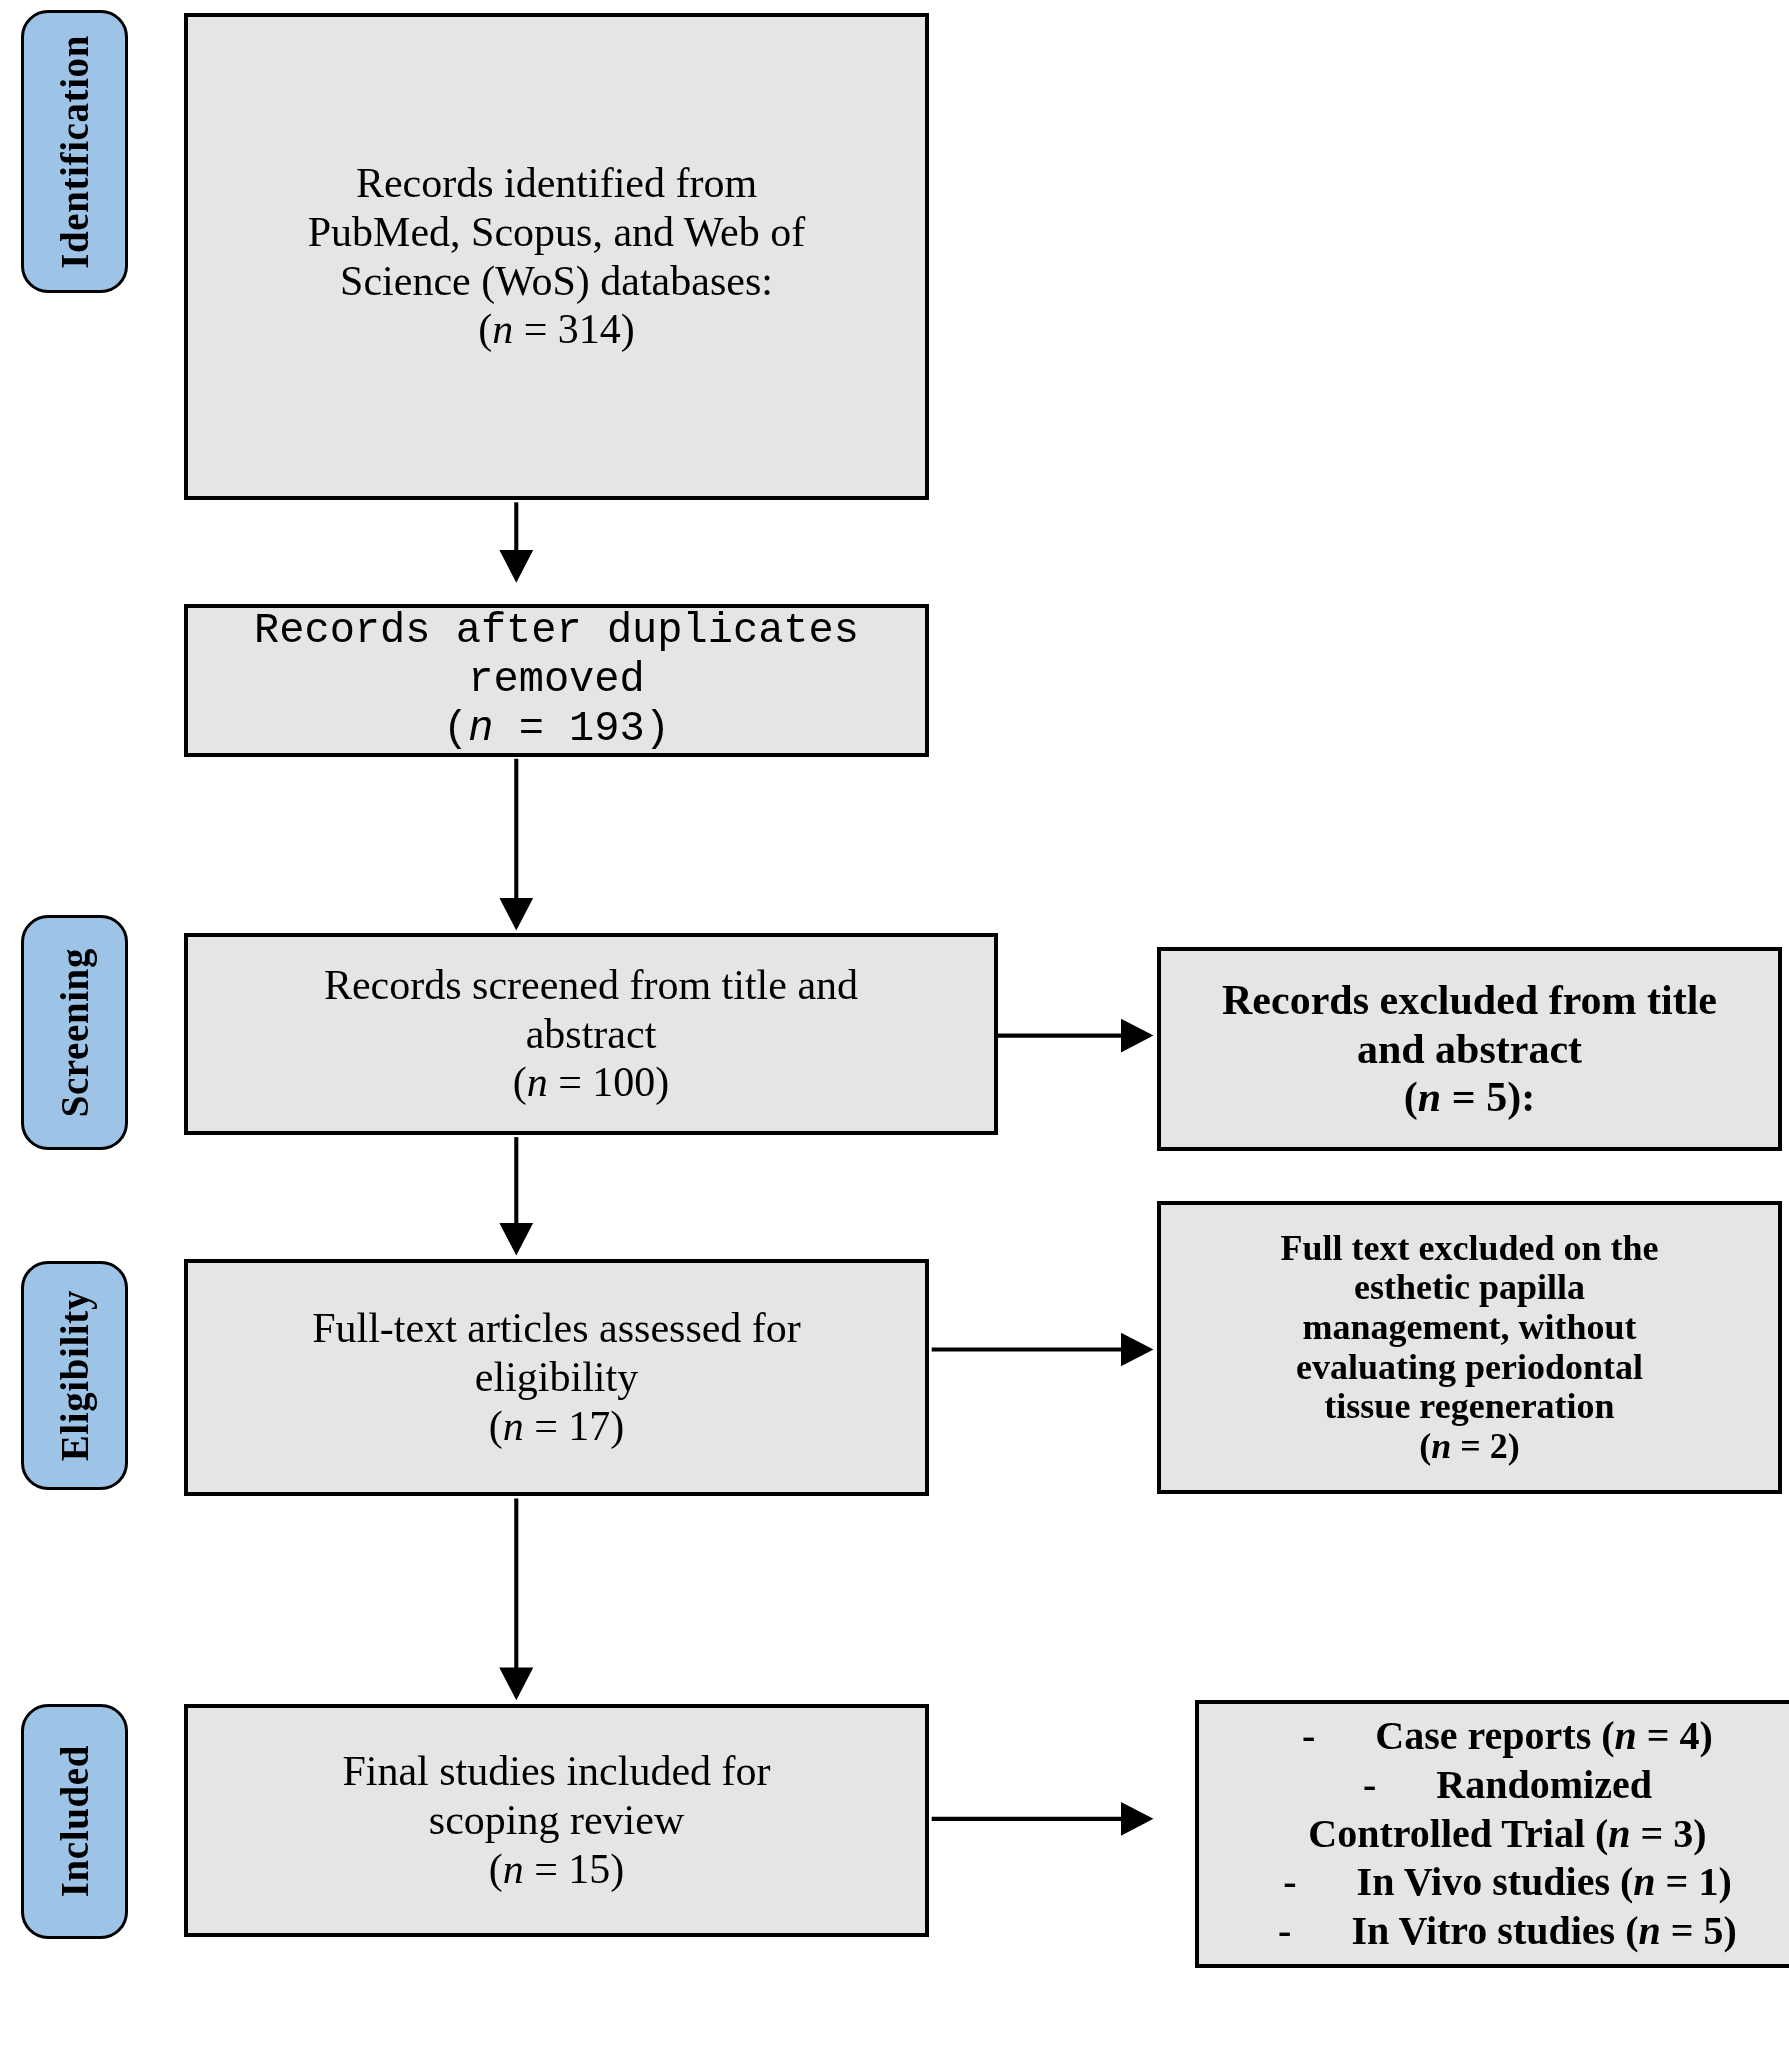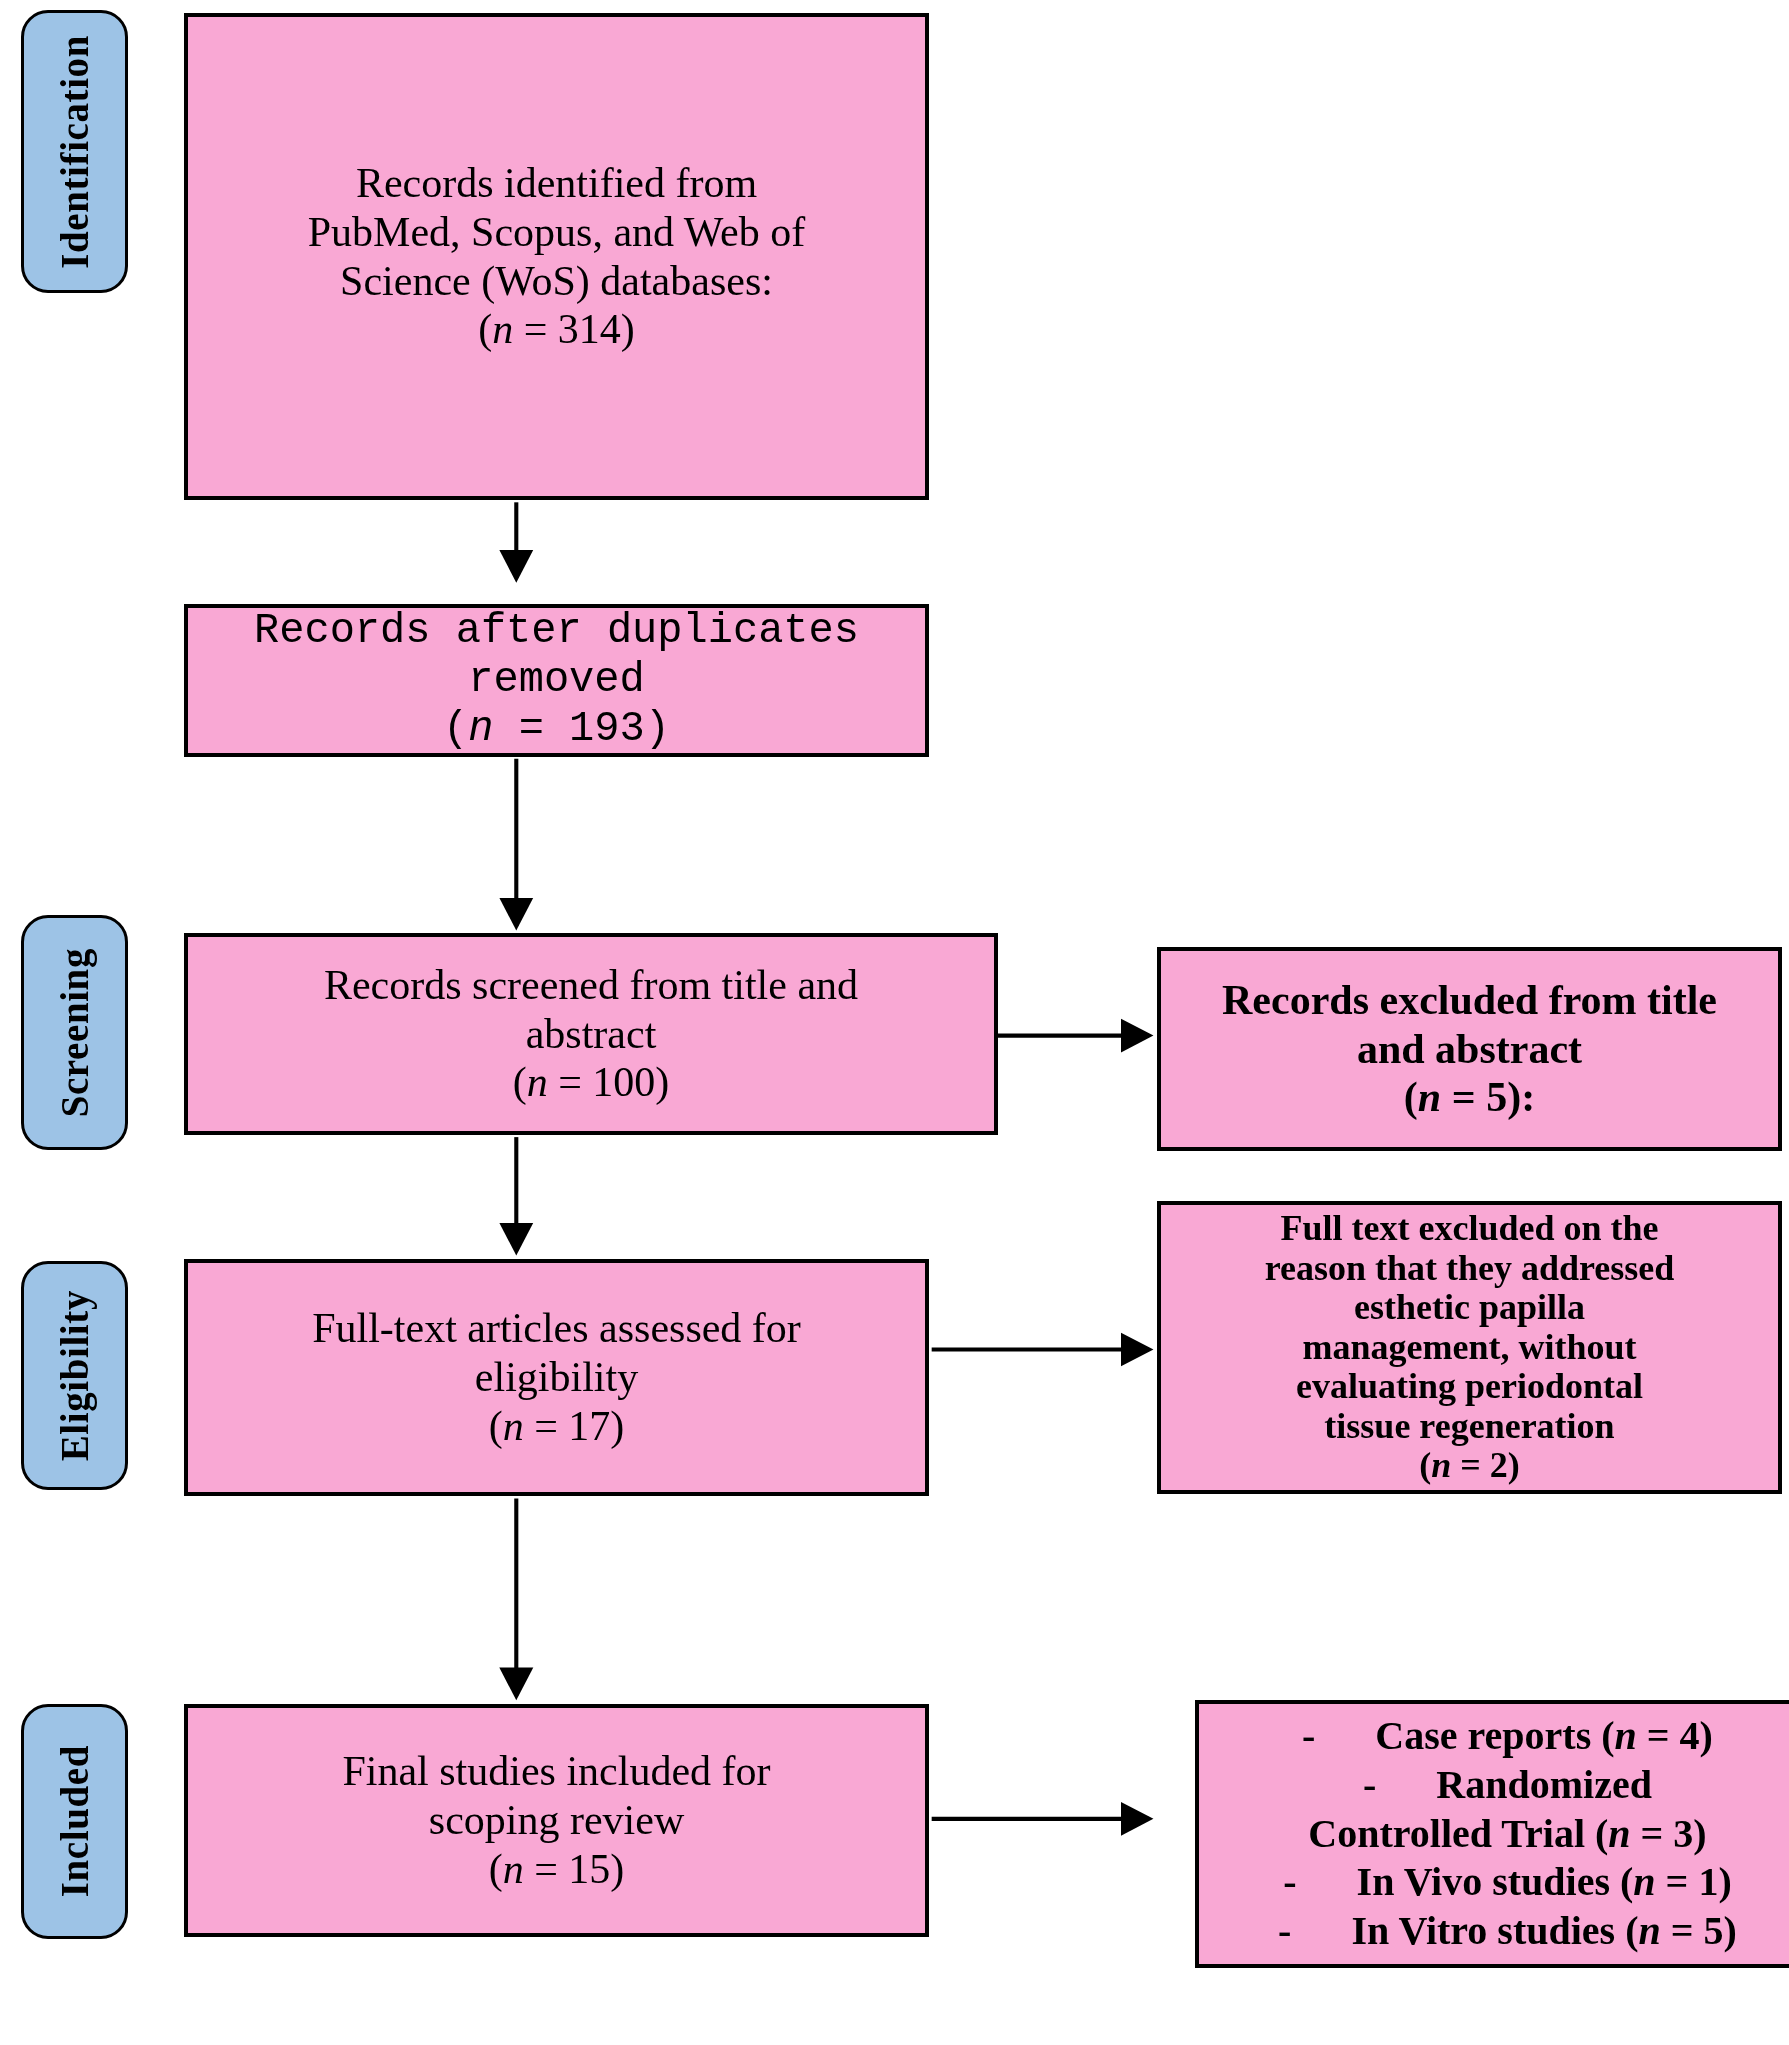--- a/index.html
+++ b/index.html
@@ -24,21 +24,21 @@
   .stage-label{
     writing-mode:vertical-rl;
     transform:rotate(180deg);
     font-weight:700;
     font-size:39px;
     letter-spacing:0.6px;
     white-space:nowrap;
   }
   .fbox{
     position:absolute;
-    background:#f9a8d4;
+    background:#e5e5e5;
     border:4.1px solid #000000;
     box-sizing:border-box;
     display:flex;align-items:center;justify-content:center;
     text-align:center;
   }
   .fbox.side{border-width:4.7px;font-weight:bold;}
   .btext{width:100%;font-size:42px;line-height:1.16;padding:0 8.2px;box-sizing:border-box;}
   .fbox.side2 .btext{font-size:36px;line-height:1.10;}
   .fbox.side3 .btext{font-size:40px;line-height:1.22;}
   .tline{white-space:pre;}
@@ -122,21 +122,20 @@
     <div class="btext">
         <div class="tline">Records excluded from title</div>
         <div class="tline">and abstract</div>
         <div class="tline">(<i>n</i> = 5):</div>
       </div>
   </div>
 
   <div class="fbox side side2" style="left:1157px;top:1201px;width:625px;height:293px;">
     <div class="btext">
         <div class="tline">Full text excluded on the</div>
-        <div class="tline">reason that they addressed</div>
         <div class="tline">esthetic papilla</div>
         <div class="tline">management, without</div>
         <div class="tline">evaluating periodontal</div>
         <div class="tline">tissue regeneration</div>
         <div class="tline">(<i>n</i> = 2)</div>
       </div>
   </div>
 
   <div class="fbox side side3" style="left:1157px;top:1700px;width:625px;height:268px;margin-left:38px;">
     <div class="btext">

